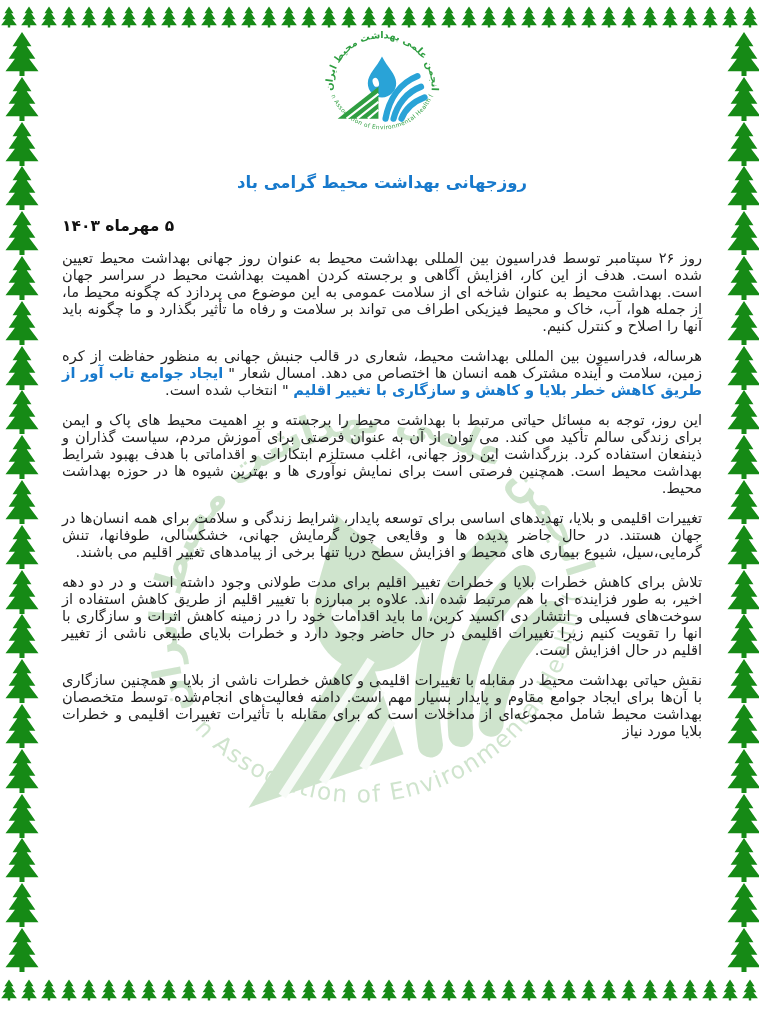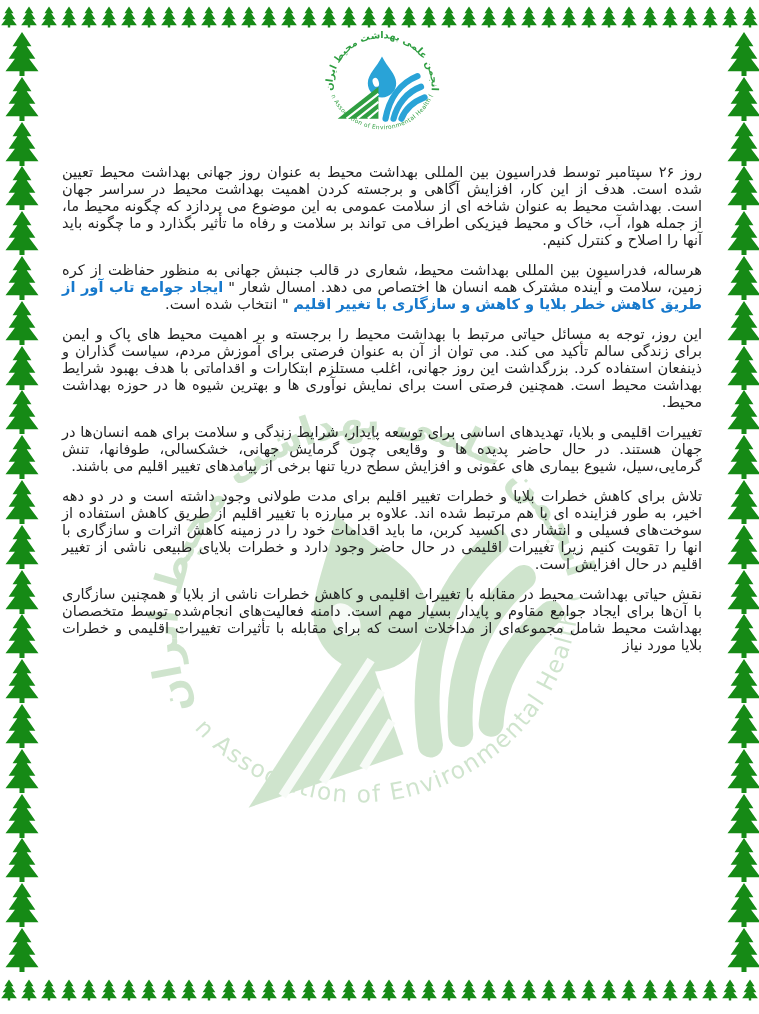--- a/index.html
+++ b/index.html
@@ -580,28 +580,30 @@
   <svg class="watermark" viewBox="0 0 160 150" aria-hidden="true">
     <use href="#iaeh-logo"></use>
   </svg>
 
   <div class="content">
 
     <svg class="logo" viewBox="0 0 160 150">
       <use href="#iaeh-logo"></use>
     </svg>
 
-
+    <h1 class="title">روزجهانی بهداشت محیط گرامی باد</h1>
+
+    <div class="date-line">۵ مهرماه ۱۴۰۳</div>
 
     <p>روز ۲۶ سپتامبر توسط فدراسیون بین المللی بهداشت محیط به عنوان روز جهانی بهداشت محیط تعیین شده است. هدف از این کار، افزایش آگاهی و برجسته کردن اهمیت بهداشت محیط در سراسر جهان است. بهداشت محیط به عنوان شاخه ای از سلامت عمومی به این موضوع می پردازد که چگونه محیط ما، از جمله هوا، آب، خاک و محیط فیزیکی اطراف می تواند بر سلامت و رفاه ما تأثیر بگذارد و ما چگونه باید آنها را اصلاح و کنترل کنیم.</p>
 
     <p><span>هرساله، فدراسیون بین المللی بهداشت محیط، شعاری در قالب جنبش جهانی به منظور حفاظت از کره زمین، سلامت و آینده مشترک همه انسان ها اختصاص می دهد. امسال شعار " </span><span class="hl">ایجاد جوامع تاب آور از طریق کاهش خطر بلایا و کاهش و سازگاری با تغییر اقلیم</span><span> " انتخاب شده است.</span></p>
 
     <p>این روز، توجه به مسائل حیاتی مرتبط با بهداشت محیط را برجسته و بر اهمیت محیط های پاک و ایمن برای زندگی سالم تأکید می کند. می توان از آن به عنوان فرصتی برای آموزش مردم، سیاست گذاران و ذینفعان استفاده کرد. بزرگداشت این روز جهانی، اغلب مستلزم ابتکارات و اقداماتی با هدف بهبود شرایط بهداشت محیط است. همچنین فرصتی است برای نمایش نوآوری ها و بهترین شیوه ها در حوزه بهداشت محیط.</p>
 
-    <p>تغییرات اقلیمی و بلایا، تهدیدهای اساسی برای توسعه پایدار، شرایط زندگی و سلامت برای همه انسان‌ها در جهان هستند. در حال حاضر پدیده ها و وقایعی چون گرمایش جهانی، خشکسالی، طوفانها، تنش گرمایی،سیل، شیوع بیماری های عفونی و افزایش سطح دریا تنها برخی از پیامدهای تغییر اقلیم می باشند.</p>
+    <p>تغییرات اقلیمی و بلایا، تهدیدهای اساسی برای توسعه پایدار، شرایط زندگی و سلامت برای همه انسان‌ها در جهان هستند. در حال حاضر پدیده ها و وقایعی چون گرمایش جهانی، خشکسالی، طوفانها، تنش گرمایی،سیل، شیوع بیماری های محیط و افزایش سطح دریا تنها برخی از پیامدهای تغییر اقلیم می باشند.</p>
 
     <p>تلاش برای کاهش خطرات بلایا و خطرات تغییر اقلیم برای مدت طولانی وجود داشته است و در دو دهه اخیر، به طور فزاینده ای با هم مرتبط شده اند. علاوه بر مبارزه با تغییر اقلیم از طریق کاهش استفاده از سوخت‌های فسیلی و انتشار دی اکسید کربن، ما باید اقدامات خود را در زمینه کاهش اثرات و سازگاری با انها را تقویت کنیم زیرا تغییرات اقلیمی در حال حاضر وجود دارد و خطرات بلایای طبیعی ناشی از تغییر اقلیم در حال افزایش است.</p>
 
     <p>نقش حیاتی بهداشت محیط در مقابله با تغییرات اقلیمی و کاهش خطرات ناشی از بلایا و همچنین سازگاری با آن‌ها برای ایجاد جوامع مقاوم و پایدار بسیار مهم است. دامنه فعالیت‌های انجام‌شده توسط متخصصان بهداشت محیط شامل مجموعه‌ای از مداخلات است که برای مقابله با تأثیرات تغییرات اقلیمی و خطرات بلایا مورد نیاز</p>
 
   </div>
 </div>
 
 </body></html>

